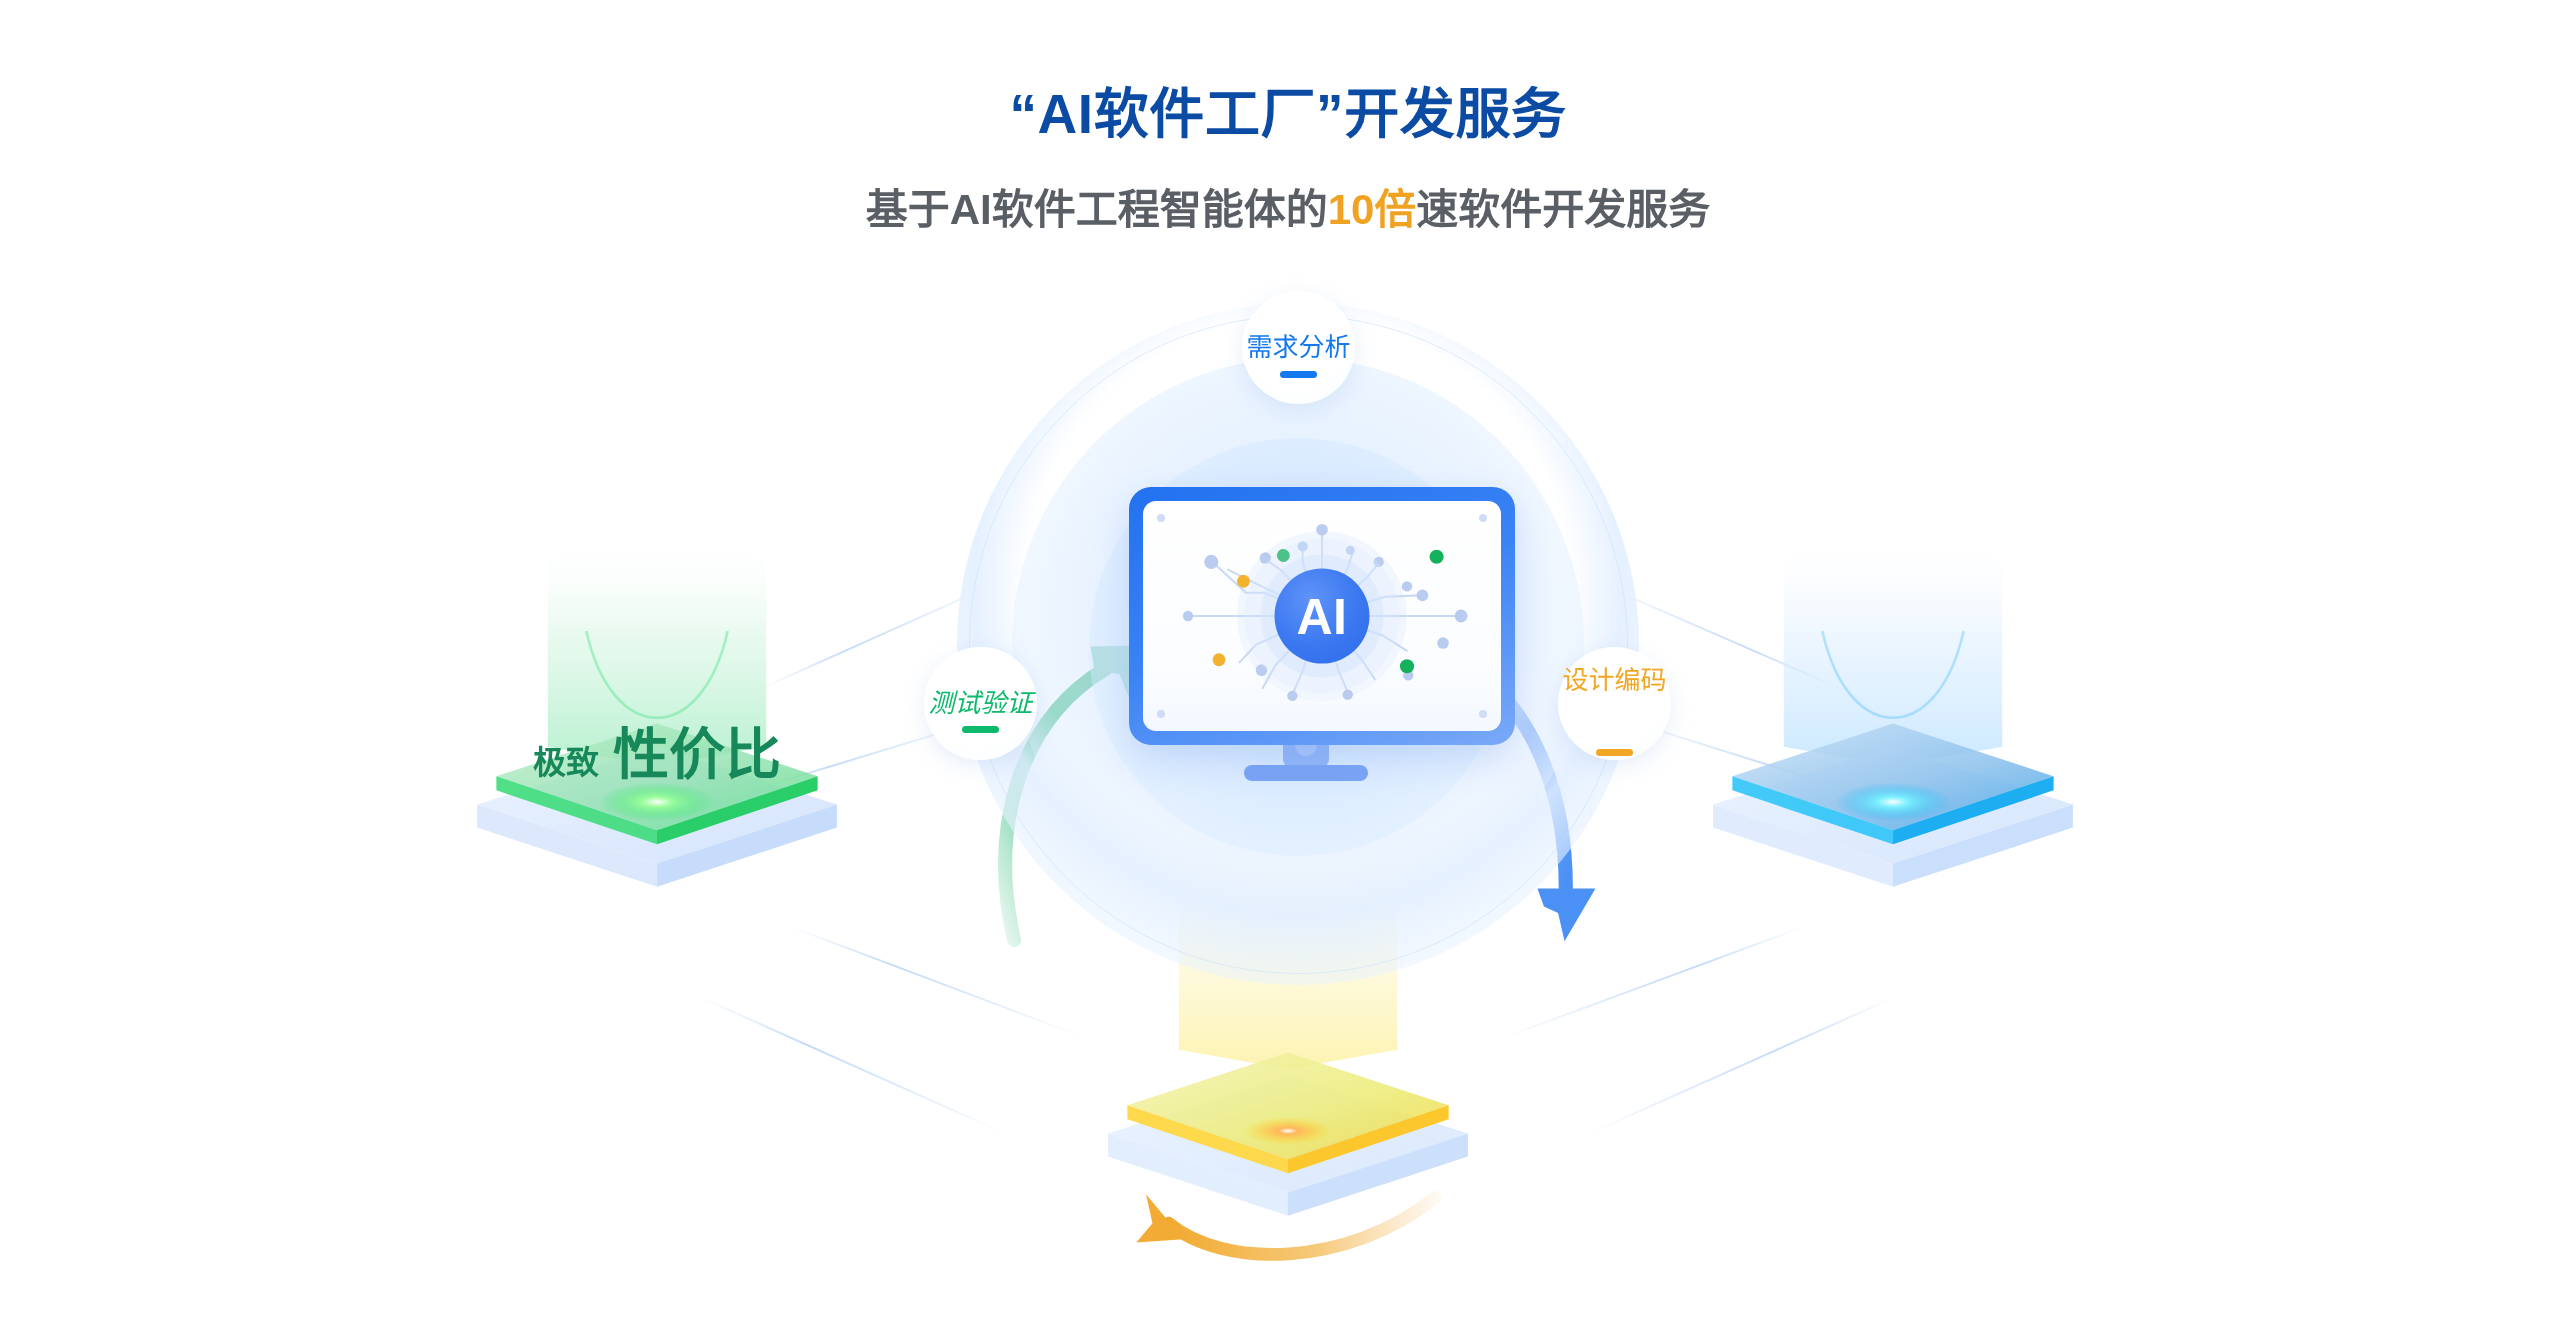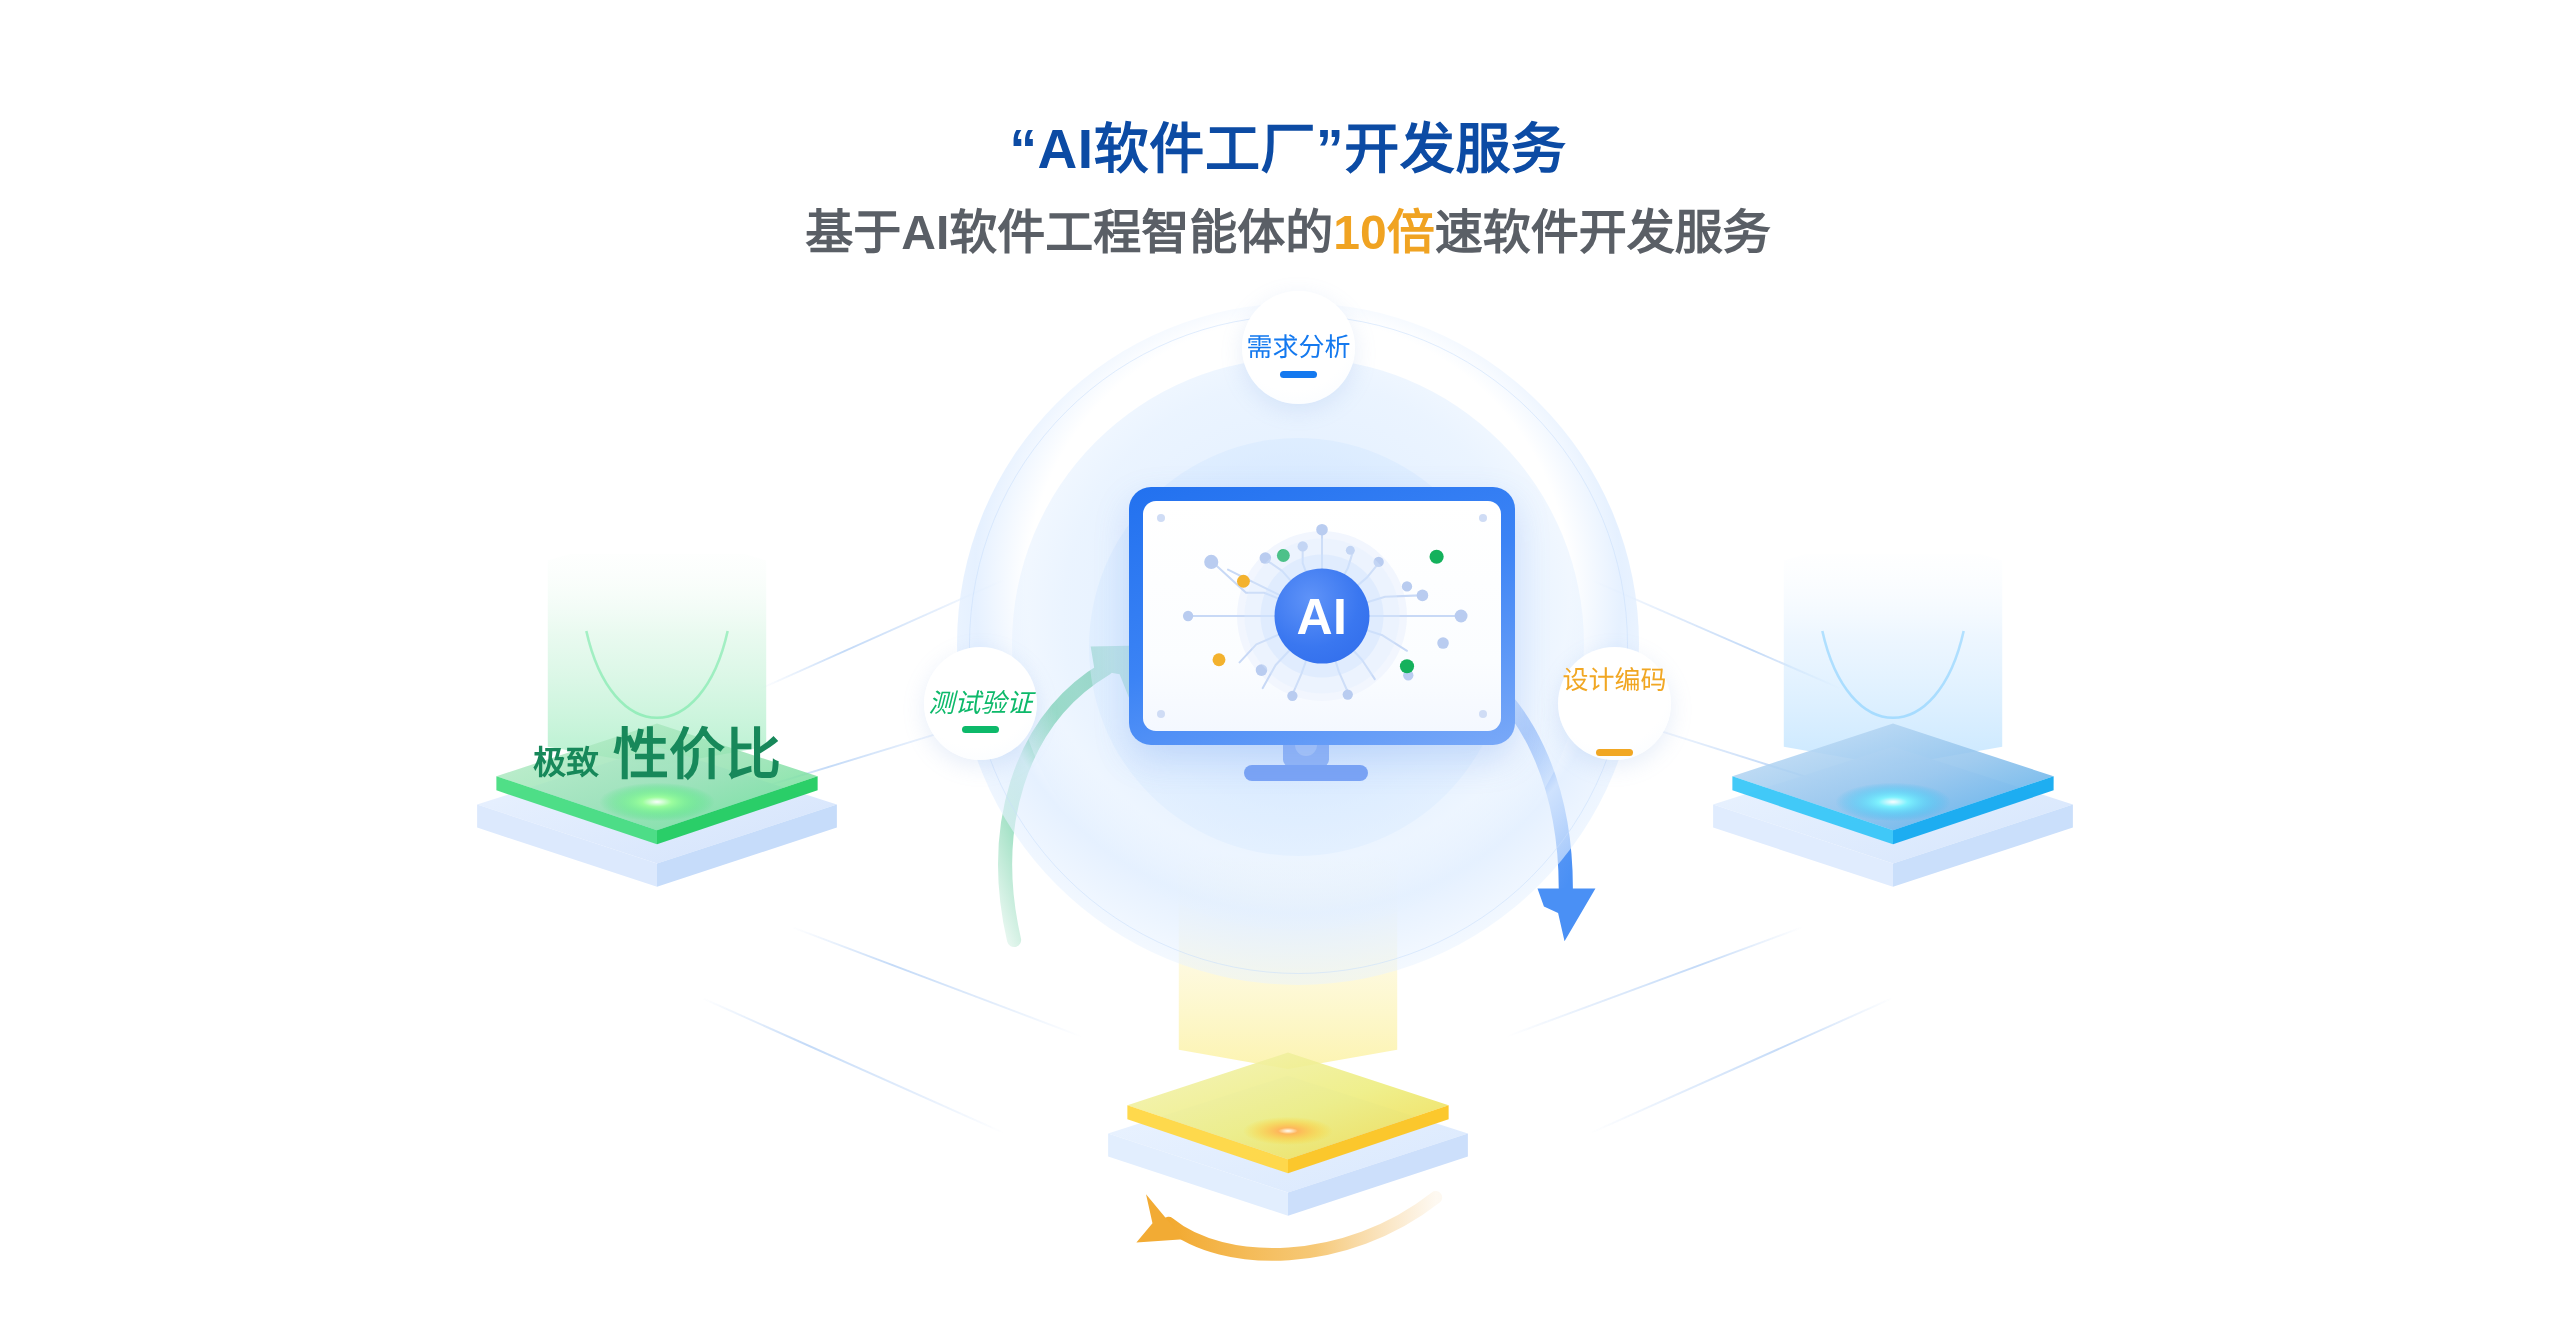--- a/index.html
+++ b/index.html
@@ -12,28 +12,28 @@
     position:relative;
   }
   .stage{position:absolute;left:0;top:0;width:2576px;height:1323px;}
 
   
   .header{
     position:absolute;left:0;top:0;width:2576px;
     text-align:center;
   }
   .title{
-    margin:0;padding-top:119px;
+    margin:0;padding-top:84px;
     font-size:55px;font-weight:bold;letter-spacing:0.6px;
     color:#0c4ba4;line-height:1.1;
     white-space:nowrap;
   }
   .subtitle{
-    margin:0;padding-top:24.5px;
-    font-size:48px;font-weight:600;
+    margin:16px;padding-top:24.5px;
+    font-size:42px;font-weight:600;
     color:#5a5f66;line-height:1.2;
     white-space:nowrap;
   }
   .subtitle .hl{color:#f0a322;font-weight:bold;}
 
   
   .illus{position:absolute;left:0;top:277px;width:2576px;height:1046px;}
 
   .svgwrap{position:absolute;left:0;top:0;width:2576px;height:1046px;}
 

